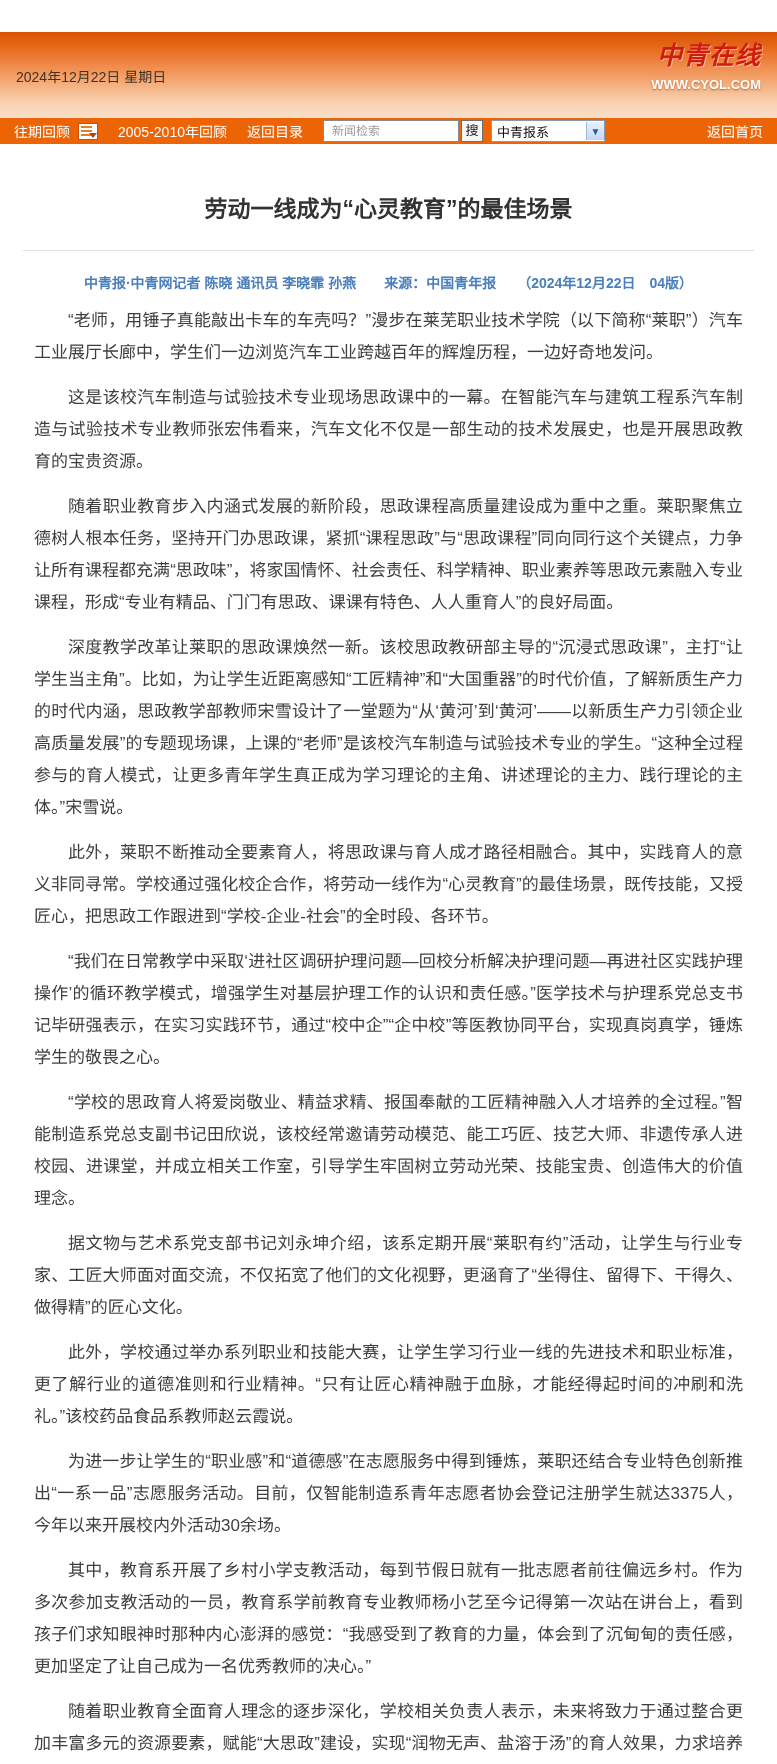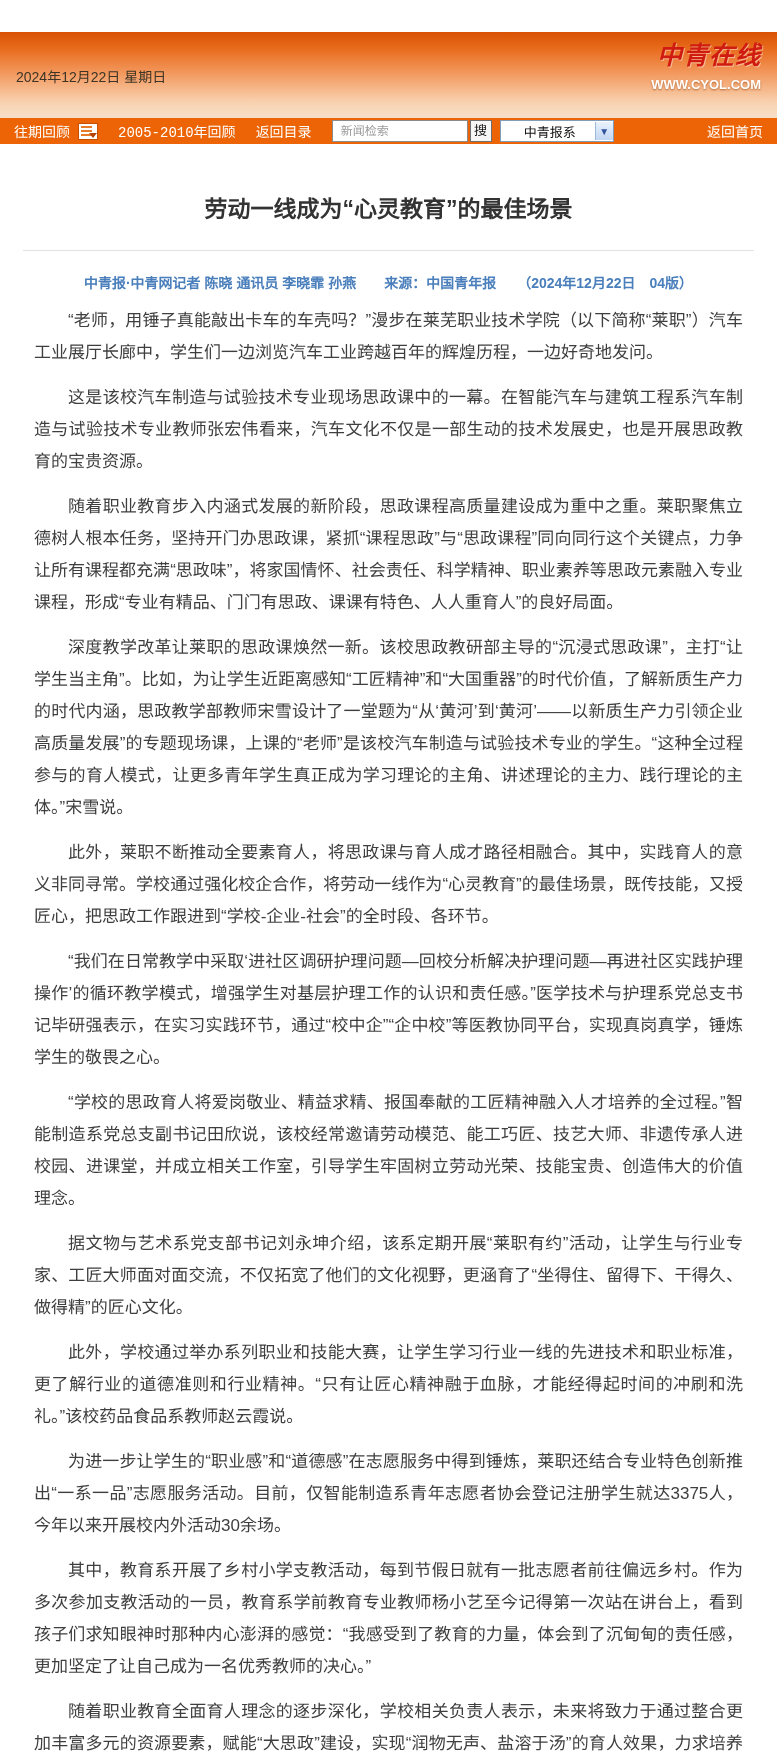--- a/index.html
+++ b/index.html
@@ -32,21 +32,21 @@
     display:block;margin-top:1px;
     font-size:13px;font-weight:bold;color:#ffffff;
     text-shadow:0 1px 2px rgba(140,60,0,.65);
   }
   
   .navbar{
     height:26px;background:#ec6405;
     display:flex;align-items:center;
     padding:0 14px;color:#ffffff;font-size:14px;
   }
-  .nav-link{color:#ffffff;text-decoration:none;cursor:pointer;white-space:nowrap;font-family:Liberation Mono, monospace;}
+  .nav-link{color:#ffffff;text-decoration:none;cursor:pointer;white-space:nowrap;}
   .nav-gap{width:20px;flex:none;}
   .nav-gap-sm{width:8px;flex:none;}
   .archive-icon{
     width:18px;height:15px;background:#ffffff;border:1px solid #c94f00;
     display:inline-block;position:relative;flex:none;cursor:pointer;
   }
   .archive-icon i{
     position:absolute;left:2px;right:5px;height:2px;background:#e87b2a;display:block;
   }
   .archive-icon i:nth-child(1){top:2px;}
@@ -65,21 +65,21 @@
   .search-btn{
     height:22px;min-width:22px;margin-left:2px;
     background:#f6f6f6;border:1px solid #6f6f6f;
     font-size:13px;color:#111;cursor:pointer;padding:0 3px;line-height:18px;
   }
   .fake-select{
     width:112px;height:20px;background:#ffffff;border:1px solid #7f9db9;
     display:flex;align-items:center;justify-content:space-between;
     cursor:pointer;flex:none;
   }
-  .fake-select .sel-label{font-size:13px;color:#111;padding-left:23px;white-space:nowrap;}
+  .fake-select .sel-label{font-size:13px;color:#111;padding-left:5px;white-space:nowrap;}
   .sel-arrow{
     width:17px;height:18px;margin:0;flex:none;
     background:linear-gradient(180deg,#e9f2fd,#c2d6f2);
     border-left:1px solid #9db8d8;
     display:flex;align-items:center;justify-content:center;
     font-size:10px;color:#33549c;
   }
   .nav-spacer{flex:1;}
   
   .main{padding:0 16px;}

